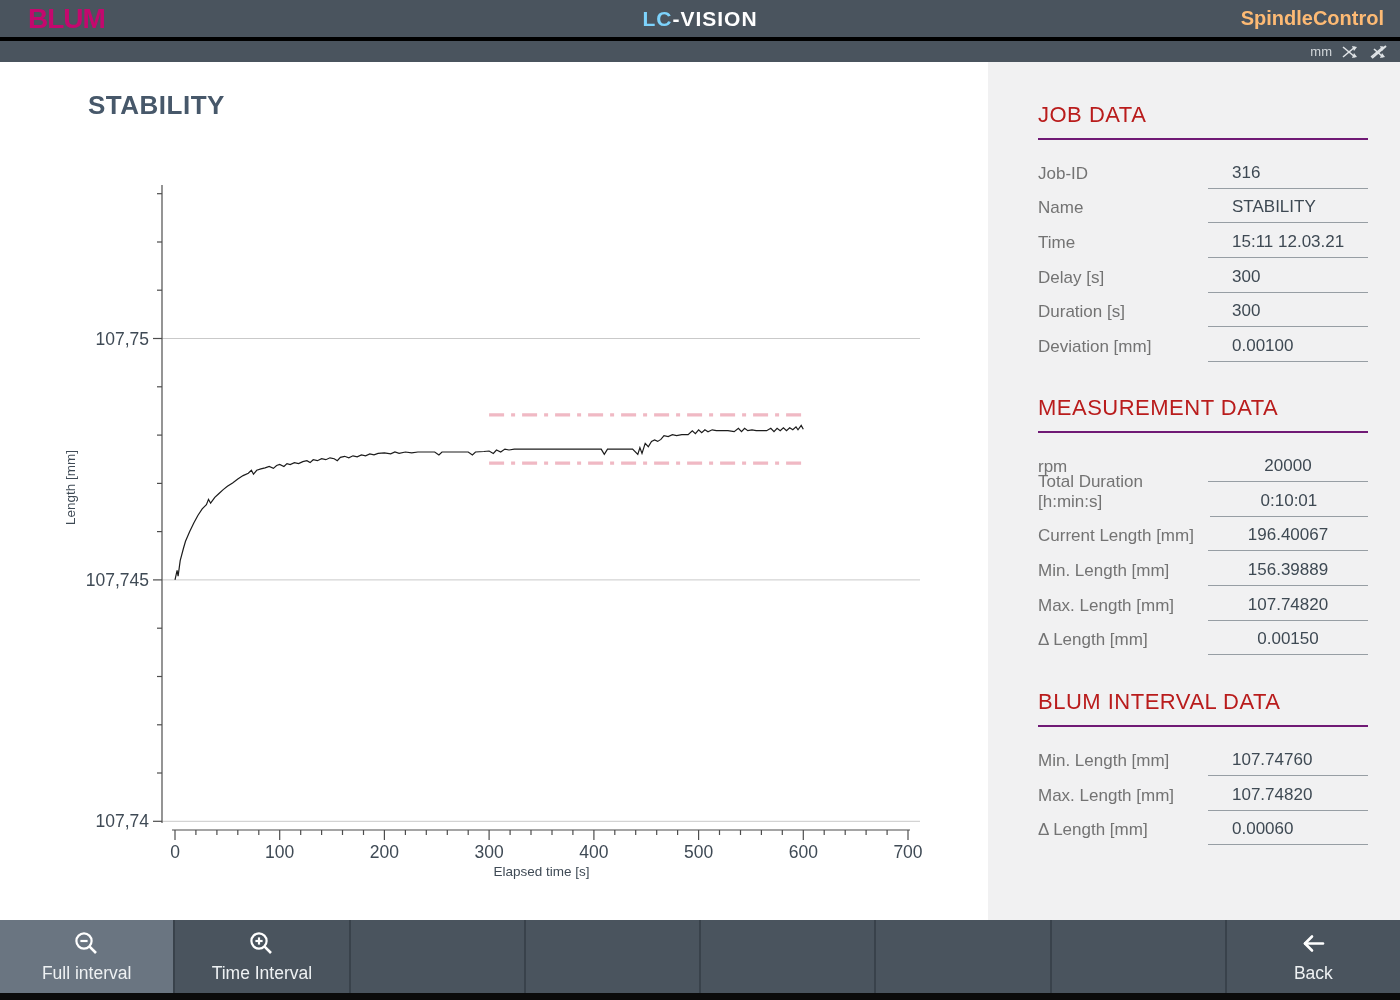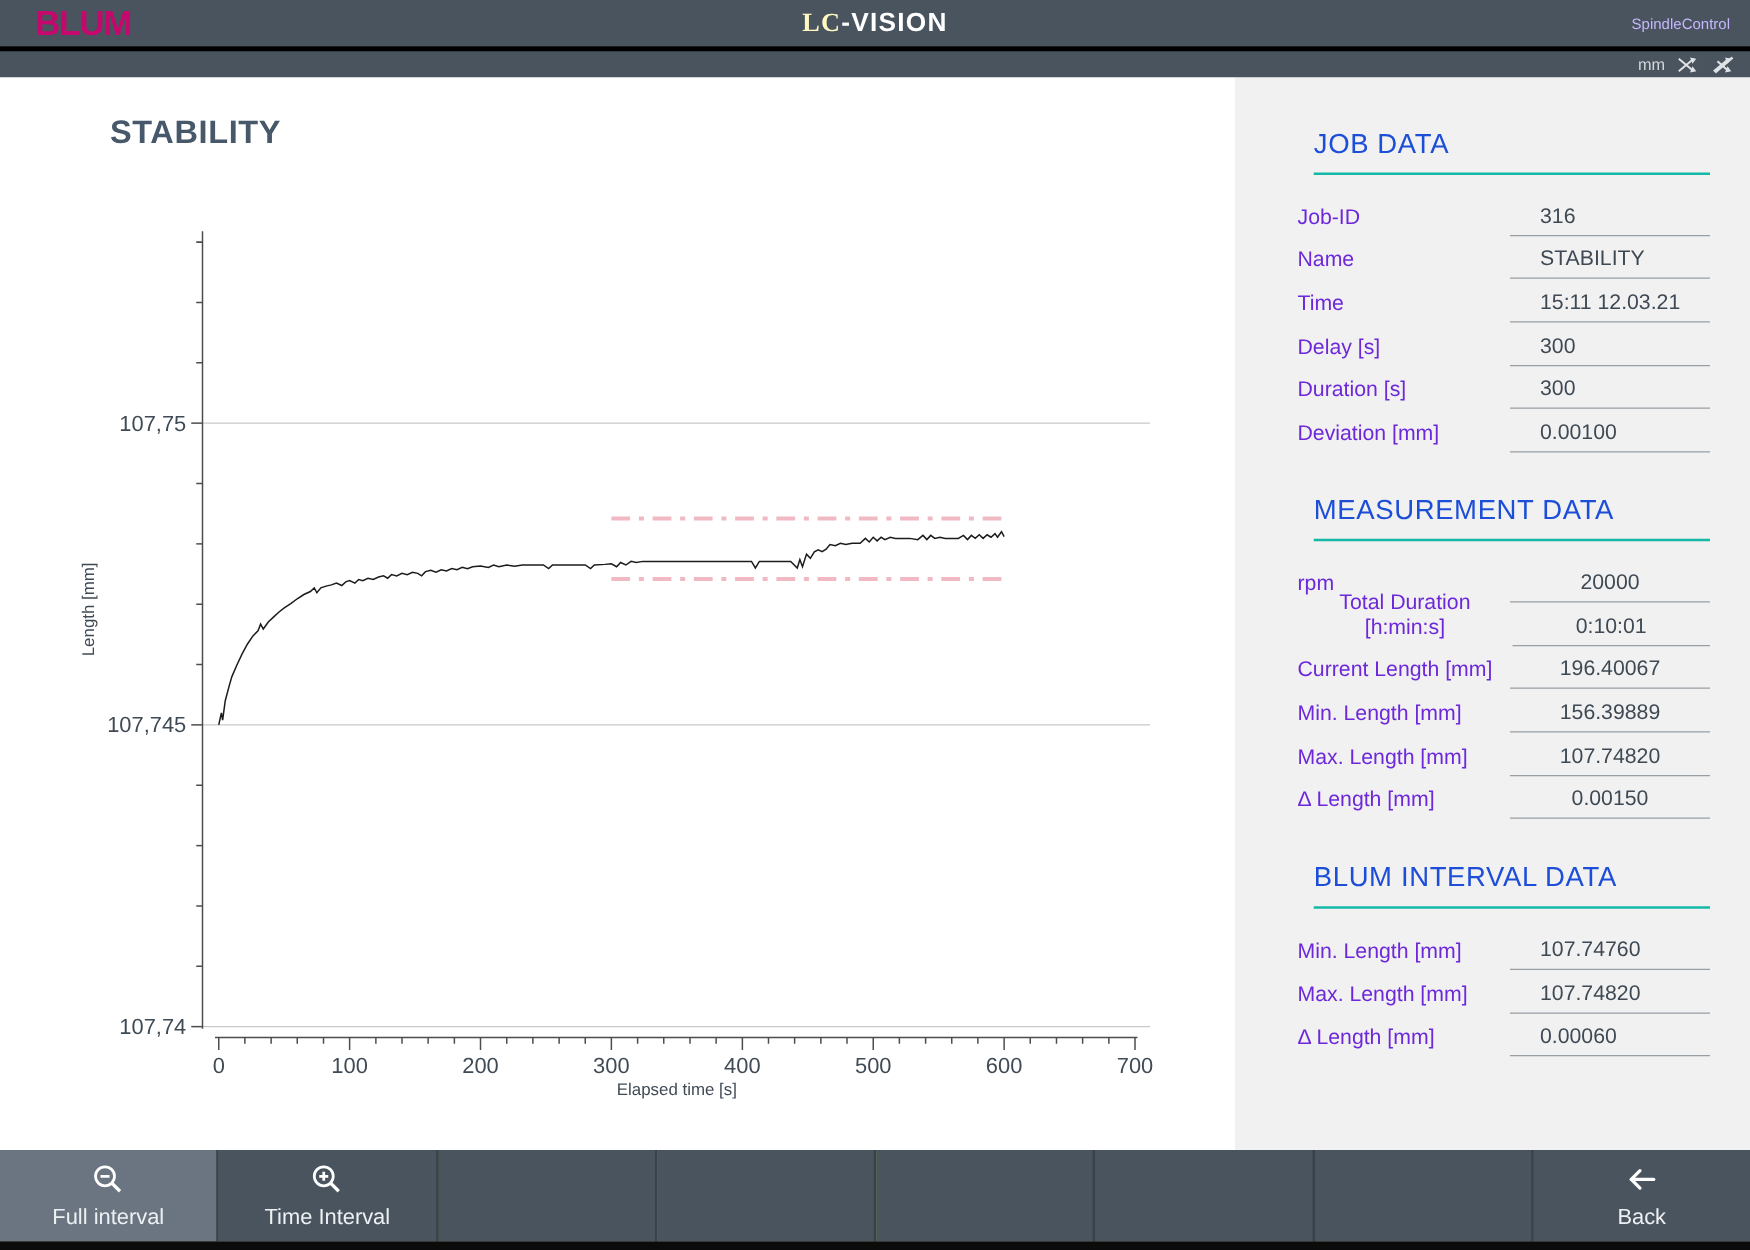--- a/index.html
+++ b/index.html
@@ -2,37 +2,37 @@
 <html><head>
 <meta charset="utf-8">
 <style>
   * { margin:0; padding:0; box-sizing:border-box; }
   html,body { width:1400px; height:1000px; font-family:"Liberation Sans", sans-serif; background:#ffffff; overflow:hidden; position:relative; }
 
   
   .topbar { position:absolute; top:0; left:0; width:1400px; height:37px; background:#4a545e; display:flex; align-items:center; }
   .logo { position:absolute; left:28px; top:3px; font-size:28px; font-weight:bold; letter-spacing:-1px; color:#c4086e; }
   .apptitle { position:absolute; left:0; width:1400px; text-align:center; font-size:21px; font-weight:bold; letter-spacing:1px; color:#ffffff; }
-  .apptitle .accent { color:#fef9c3;font-family:Liberation Serif, serif; }
-  .producttitle { position:absolute; right:16px; font-size:12px; font-weight:normal; color:#c4b5fd; }
+  .apptitle .accent { color:#7dd3fc; }
+  .producttitle { position:absolute; right:16px; font-size:20px; font-weight:bold; color:#fdba74; }
   .subbar { position:absolute; top:37px; left:0; width:1400px; height:25px; background:#4a545e; border-top:4px solid #000000; display:flex; justify-content:flex-end; align-items:center; gap:10px; padding-right:12px; }
   .unit { color:#d3d8dc; font-size:13px; }
   .subbar svg { display:block; }
 
   
   .chart-area { position:absolute; top:62px; left:0; width:988px; height:858px; background:#ffffff; }
   .chart-title { position:absolute; top:28px; left:88px; font-size:26px; font-weight:bold; letter-spacing:0.5px; color:#47586a; }
   #chart { position:absolute; top:0; left:0; }
 
   
   .side-panel { position:absolute; top:62px; left:988px; width:412px; height:858px; background:#f1f1f2; padding:40px 32px 0 50px; }
-  .panel-section h2 { font-size:22px; font-weight:normal; letter-spacing:0.5px; color:#1d4ed8; padding-bottom:10px; border-bottom:2px solid #14b8a6;margin-left:13px; }
+  .panel-section h2 { font-size:22px; font-weight:normal; letter-spacing:0.5px; color:#b91c1c; padding-bottom:10px; border-bottom:2px solid #701a75; }
   .rows { margin-top:14px; }
   .prow { height:34.7px; display:flex; justify-content:space-between; align-items:flex-end; }
-  .plabel { font-size:17px; color:#6d28d9; padding-bottom:5px;text-align:center; }
+  .plabel { font-size:17px; color:#737373; padding-bottom:5px; }
   .pvalue { width:160px; font-size:17px; color:#3e4953; border-bottom:1px solid #979ea4; padding-bottom:5px; text-align:center; }
   .pvalue.left { text-align:left; padding-left:24px; }
   .sec-job { margin-bottom:33px; }
   .sec-meas { margin-bottom:34px; }
 
   
   .toolbar { position:absolute; top:920px; left:0; width:1400px; height:73px; display:flex; background:#84cc16; }
   .slot { flex:1 1 0; border-right:2px solid #39424b; background:#4a545e; display:flex; flex-direction:column; align-items:center; justify-content:space-between; padding:8px 0 9px 0; }
   .slot:last-child { border-right:none; }
   .slot.active { background:#6a7581; }

